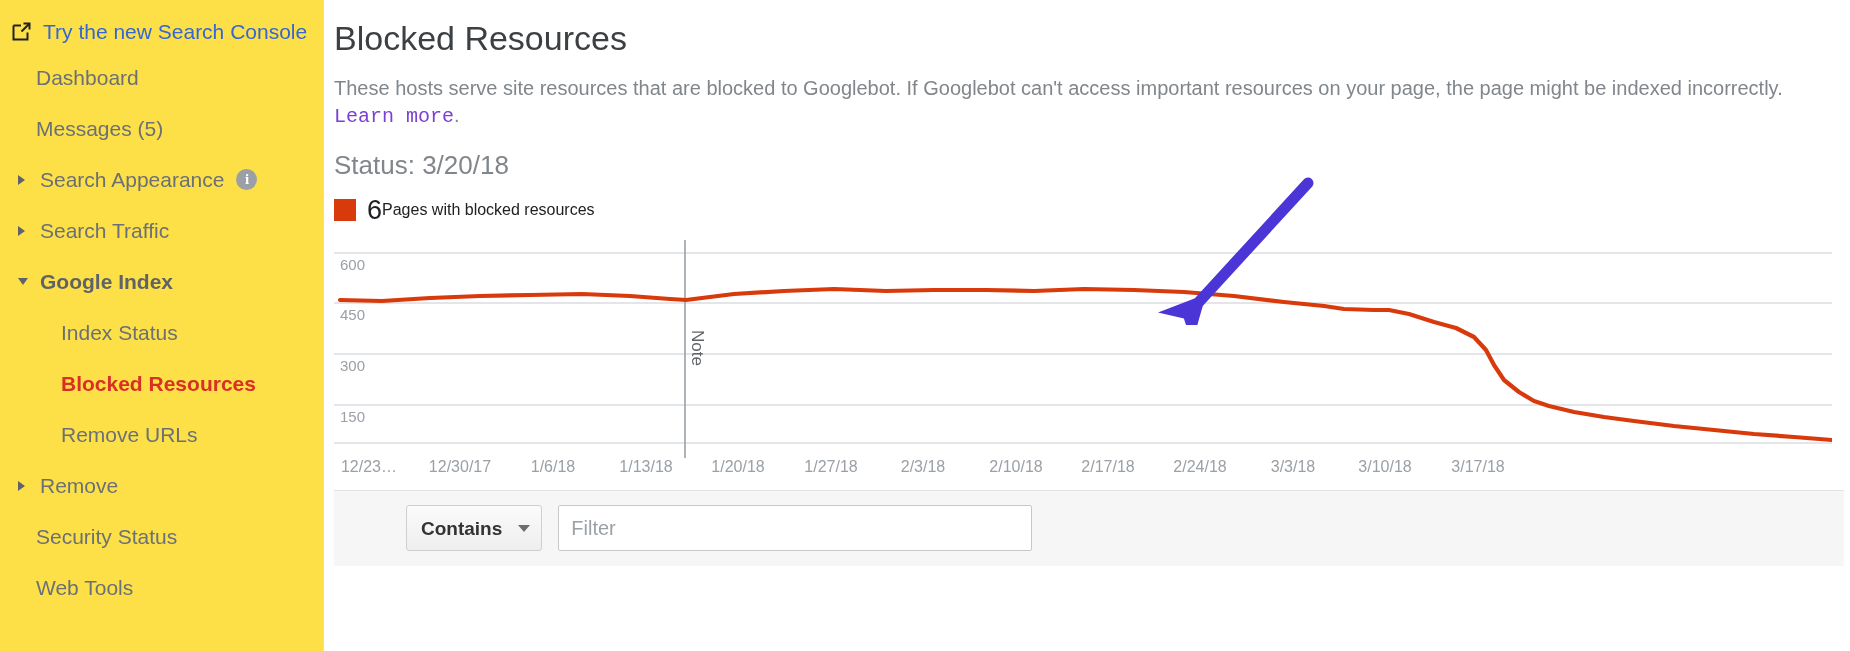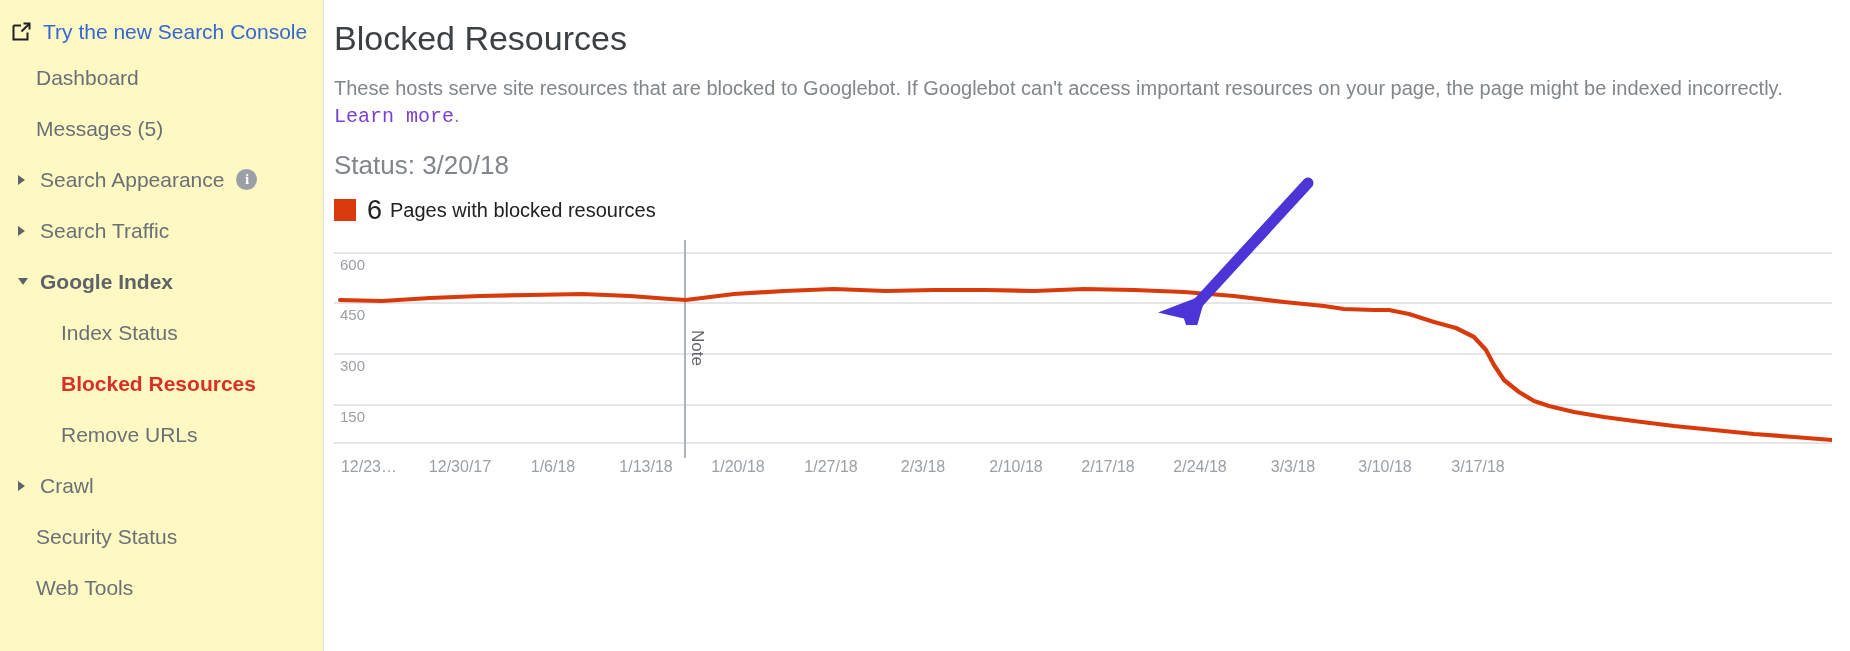--- a/index.html
+++ b/index.html
@@ -21,21 +21,21 @@
     position: relative;
   }
 
   
   .sidebar {
     width: 324px;
     min-width: 324px;
     height: 651px;
     box-sizing: border-box;
     border-right: 1px solid #dedede;
-    background: #fef9c3;
+    background: #fde047;
     padding-top: 10px;
     position: relative;
   }
   .nav-row {
     display: flex;
     align-items: center;
     height: 51px;
     padding-left: 14px;
     box-sizing: border-box;
     white-space: nowrap;
@@ -156,23 +156,23 @@
     background: #d93a0b;
     display: inline-block;
   }
   .legend-count {
     font-size: 27px;
     color: #202124;
     margin-left: 11px;
     line-height: 1;
   }
   .legend-text {
-    font-size: 20px;
+    font-size: 16px;
     color: #202124;
-    margin-left: 8px;
+    margin-left: 0;
     line-height: 1;
   }
 
   
   .chart-wrap {
     position: relative;
     margin-top: 16px;
     width: 1498px;
     height: 240px;
     text-align: right;
@@ -316,21 +316,21 @@
     </div>
 
     <div class="nav-row child">
       <span class="nav-label">Remove URLs</span>
     </div>
 
     <div class="nav-row level1">
       <span class="nav-arrow-slot">
           <span class="caret-right"></span>
         </span>
-      <span class="nav-label">Crawl</span>
+      <span class="nav-label">Remove</span>
     </div>
 
     <div class="nav-row plain">
       <span class="nav-label">Security Status</span>
     </div>
 
     <div class="nav-row plain">
       <span class="nav-label">Web Tools</span>
     </div>
   </nav>
@@ -390,20 +390,27 @@
             <text class="xtick" x="682" y="232">2/10/18</text>
             <text class="xtick" x="774" y="232">2/17/18</text>
             <text class="xtick" x="866" y="232">2/24/18</text>
             <text class="xtick" x="959" y="232">3/3/18</text>
             <text class="xtick" x="1051" y="232">3/10/18</text>
             <text class="xtick" x="1144" y="232">3/17/18</text>
           </g>
         </svg>
       </div>
 
+      <div class="filter-bar">
+        <div class="select-btn">
+          <span class="select-label">Contains</span>
+          <span class="select-caret"></span>
+        </div>
+        <input class="filter-input" type="text" placeholder="Filter" style="">
+      </div>
 
     </div>
   </section>
 
   <div class="annotation-arrow">
     <svg width="180" height="150" viewBox="0 0 180 150">
       <defs>
         <marker id="arrowhead" markerWidth="4.2" markerHeight="4.2" refX="1.1" refY="2.1" orient="auto">
           <path d="M4.2,0 L0,2.1 L4.2,4.2 L3.0,2.1 Z" fill="#4b35d6"></path>
         </marker>

